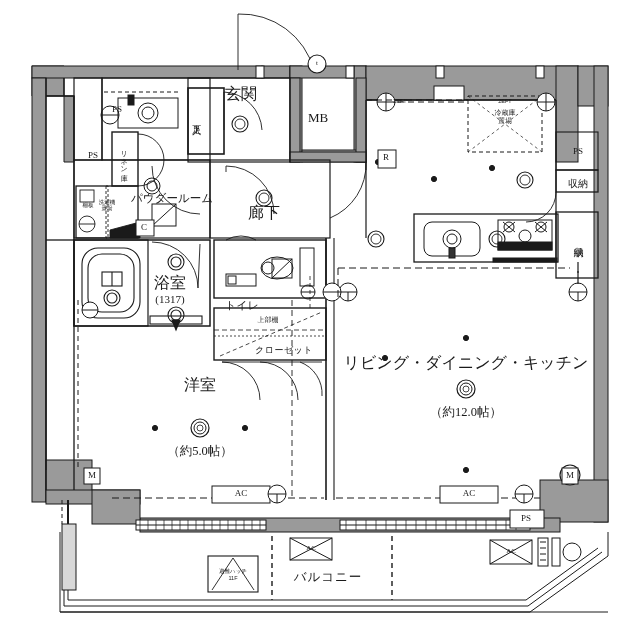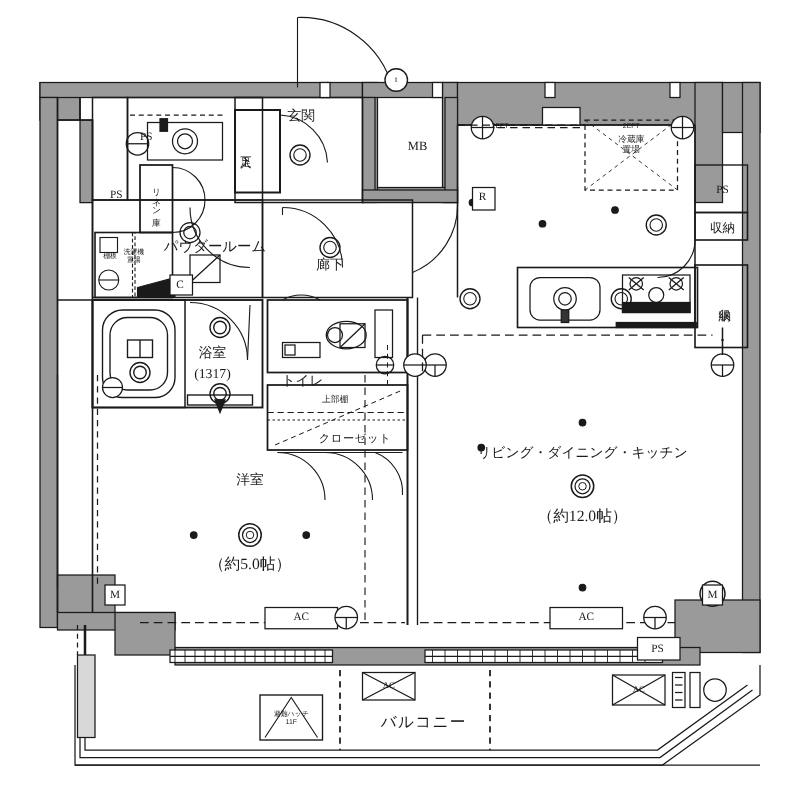--- a/index.html
+++ b/index.html
@@ -2,21 +2,21 @@
 <html><head>
 <meta charset="utf-8">
 <style>
   html,body{margin:0;padding:0;background:#ffffff;}
   body{font-family:"Liberation Sans","DejaVu Sans",sans-serif;}
   #plan{position:relative;width:640px;height:640px;background:#ffffff;overflow:hidden;}
   #plan svg{position:absolute;left:0;top:0;}
   .lbl{position:absolute;color:#1a1a1a;white-space:nowrap;line-height:1.05;}
   .ctr{transform:translate(-50%,-50%);text-align:center;}
   .vert{writing-mode:vertical-rl;text-orientation:upright;letter-spacing:0px;}
-  .room{font-size:11px;}
+  .room{font-size:16px;}
   .area{font-size:12.5px;}
   .sm{font-size:9px;}
   .xs{font-size:7px;}
   .xxs{font-size:5.5px;}
   .boxlbl{font-size:9px;}
   .serif{font-family:"Liberation Serif","DejaVu Serif",serif;}
 </style>
 </head>
 <body>
 
@@ -395,21 +395,21 @@
   <div class="lbl ctr room" style="left:200px;top:385px;">洋室</div>
   <div class="lbl ctr area serif" style="left:200px;top:452px;text-align:center;">（約5.0帖）</div>
 
   <div class="lbl ctr room" style="left:170px;top:283px;">浴室</div>
   <div class="lbl ctr area serif" style="left:170px;top:300px;font-size:11px;">(1317)</div>
 
   <div class="lbl ctr" style="left:172px;top:198px;font-size:11.5px;">パウダールーム</div>
   <div class="lbl ctr" style="left:242px;top:266px;font-size:11px;margin-top:40px;">トイレ</div>
   <div class="lbl ctr room" style="left:241px;top:94px;">玄関</div>
   <div class="lbl ctr room" style="left:264px;top:180px;margin-top:33px;">廊下</div>
-  <div class="lbl ctr" style="left:328px;top:578px;font-size:12.5px;letter-spacing:1px;margin-left:11px;">バルコニー</div>
+  <div class="lbl ctr" style="left:328px;top:578px;font-size:12.5px;letter-spacing:1px;">バルコニー</div>
 </div>
 
 <div>
   <div class="lbl ctr vert sm" style="left:196px;top:118px;">下足入</div>
   <div class="lbl ctr vert xs" style="left:124px;top:157px;">リネン庫</div>
   <div class="lbl ctr sm" style="left:284px;top:351px;letter-spacing:0.5px;">クローゼット</div>
   <div class="lbl ctr xs" style="left:268px;top:320px;">上部棚</div>
   <div class="lbl ctr xxs" style="left:107px;top:206px;white-space:pre;">洗濯機
 置場</div>
   <div class="lbl ctr xxs" style="left:88px;top:206px;white-space:pre;">棚板</div>
@@ -417,21 +417,21 @@
 置場</div>
   <div class="lbl ctr xxs" style="left:233px;top:575px;white-space:pre;line-height:1.2;">避難ハッチ
 11F</div>
 </div>
 
 <div>
   <div class="lbl ctr boxlbl serif" style="left:117px;top:110px;">PS</div>
   <div class="lbl ctr boxlbl serif" style="left:93px;top:156px;">PS</div>
   <div class="lbl ctr boxlbl serif" style="left:578px;top:152px;">PS</div>
   <div class="lbl ctr boxlbl serif" style="left:526px;top:519px;">PS</div>
-  <div class="lbl ctr boxlbl serif" style="left:318px;top:118px;font-size:10px;margin-left:16px;">MB</div>
+  <div class="lbl ctr boxlbl serif" style="left:318px;top:118px;font-size:13px;">MB</div>
   <div class="lbl ctr boxlbl" style="left:578px;top:184px;font-size:10px;">収納</div>
   <div class="lbl ctr vert boxlbl" style="left:578px;top:239px;font-size:10px;">収納</div>
   <div class="lbl ctr boxlbl serif" style="left:386px;top:158px;">R</div>
   <div class="lbl ctr boxlbl serif" style="left:144px;top:228px;">C</div>
   <div class="lbl ctr boxlbl serif" style="left:92px;top:476px;">M</div>
   <div class="lbl ctr boxlbl serif" style="left:570px;top:476px;">M</div>
   <div class="lbl ctr boxlbl serif" style="left:241px;top:494px;">AC</div>
   <div class="lbl ctr boxlbl serif" style="left:469px;top:494px;">AC</div>
   <div class="lbl ctr xs serif" style="left:311px;top:549px;">AC</div>
   <div class="lbl ctr xs serif" style="left:511px;top:552px;">AC</div>

